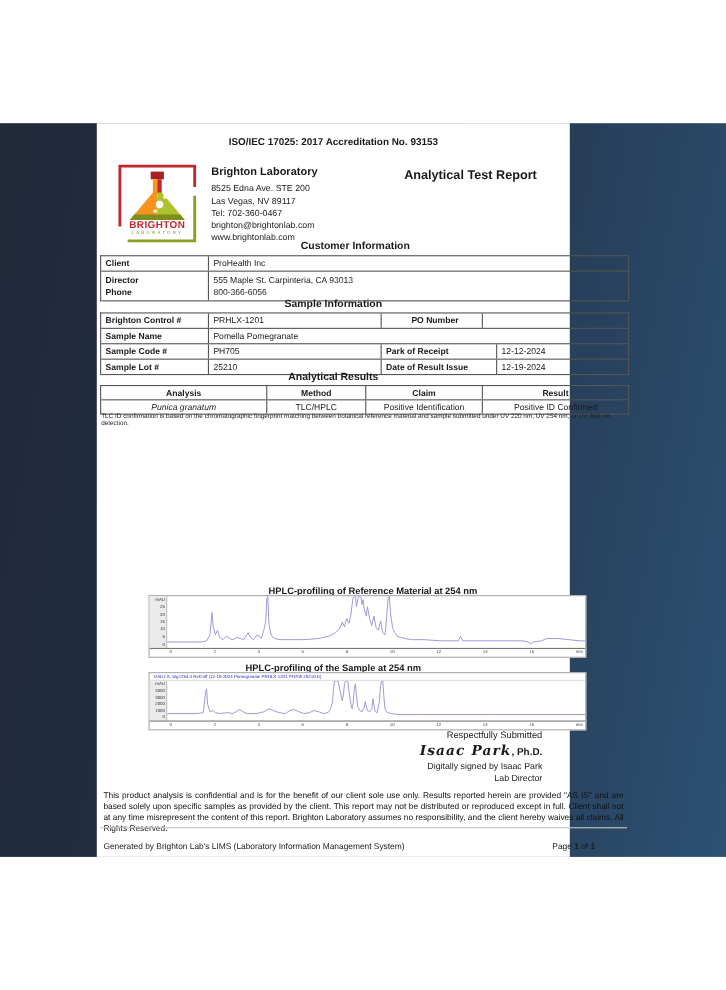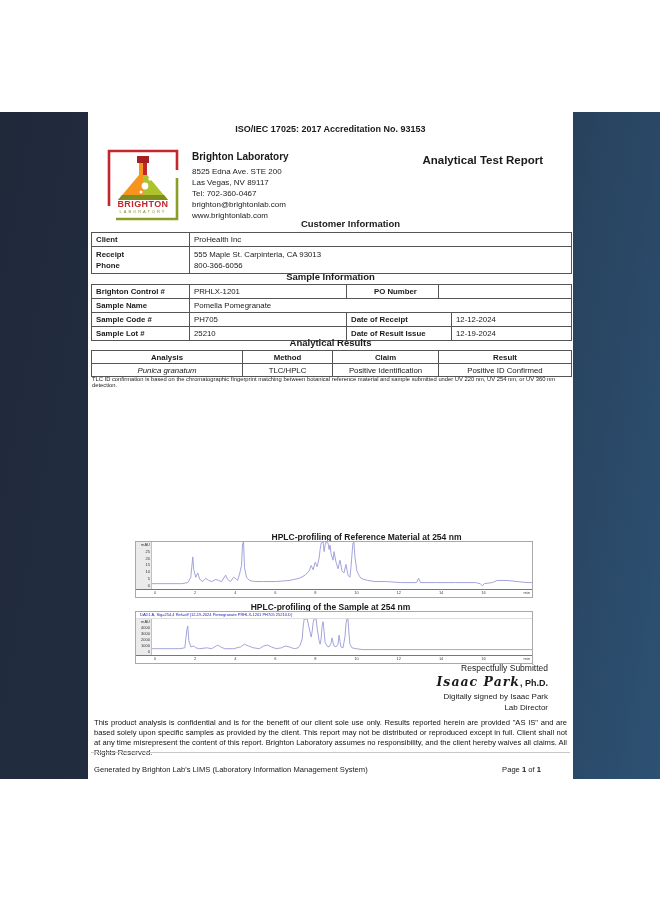--- a/index.html
+++ b/index.html
@@ -6,21 +6,21 @@
   body{
     width:660px;height:900px;position:relative;background:#ffffff;overflow:hidden;
     font-family:"Liberation Sans","DejaVu Sans",sans-serif;color:#1a1a1a;
     -webkit-font-smoothing:antialiased;
   }
   .band{
     position:absolute;left:0;top:112px;width:660px;height:667px;
     background:linear-gradient(100deg,#20293a 0%,#223044 45%,#2d5173 100%);
   }
   .sheet{
-    position:absolute;left:88px;top:112px;width:485px;height:667px;background:#ffffff;
+    position:absolute;left:88px;top:112px;width:430px;height:667px;background:#ffffff;
   }
   .abs{position:absolute;}
   .center{width:100%;text-align:center;}
   .bold{font-weight:bold;}
 
   
   .iso-line{top:12px;font-size:9px;font-weight:bold;letter-spacing:0;}
   .logo-box{left:18px;top:36px;width:74px;height:74px;}
   .logo-text{position:absolute;left:0;width:74px;text-align:center;}
   .logo-name{top:51px;font-size:9px;font-weight:bold;color:var(--logo_red);letter-spacing:.4px;}
@@ -123,21 +123,21 @@
   <div class="abs report-title">Analytical Test Report</div>
 
   <div class="abs center sec-head" style="top:106px;margin-left:20px;">Customer Information</div>
   <div class="tbl" style="top:120px;">
     <div class="trow" style="height:13px;">
       <div class="cell c-label lab">Client</div>
       <div class="cell c-val bl">ProHealth Inc</div>
     </div>
     <div class="trow" style="height:26px;">
       <div class="cell c-label stack">
-        <div>Receipt</div>
+        <div>Director</div>
         <div>Phone</div>
       </div>
       <div class="cell c-val bl stackv">
         <div>555 Maple St. Carpinteria, CA 93013</div>
         <div>800-366-6056</div>
       </div>
     </div>
   </div>
 
   <div class="abs center sec-head" style="top:159px;">Sample Information</div>
@@ -148,21 +148,21 @@
       <div class="cell bl c-lab2n">PO Number</div>
       <div class="cell bl c-val2"></div>
     </div>
     <div class="trow" style="height:13px;">
       <div class="cell c-label lab">Sample Name</div>
       <div class="cell c-val bl">Pomella Pomegranate</div>
     </div>
     <div class="trow" style="height:13px;">
       <div class="cell c-label lab">Sample Code #</div>
       <div class="cell bl" style="width:157px;flex:none;">PH705</div>
-      <div class="cell bl c-lab2">Date of Receipt</div>
+      <div class="cell bl c-lab2">Park of Receipt</div>
       <div class="cell bl c-val2">12-12-2024</div>
     </div>
     <div class="trow" style="height:13px;">
       <div class="cell c-label lab">Sample Lot #</div>
       <div class="cell bl" style="width:157px;flex:none;">25210</div>
       <div class="cell bl c-lab2">Date of Result Issue</div>
       <div class="cell bl c-val2">12-19-2024</div>
     </div>
   </div>
 

